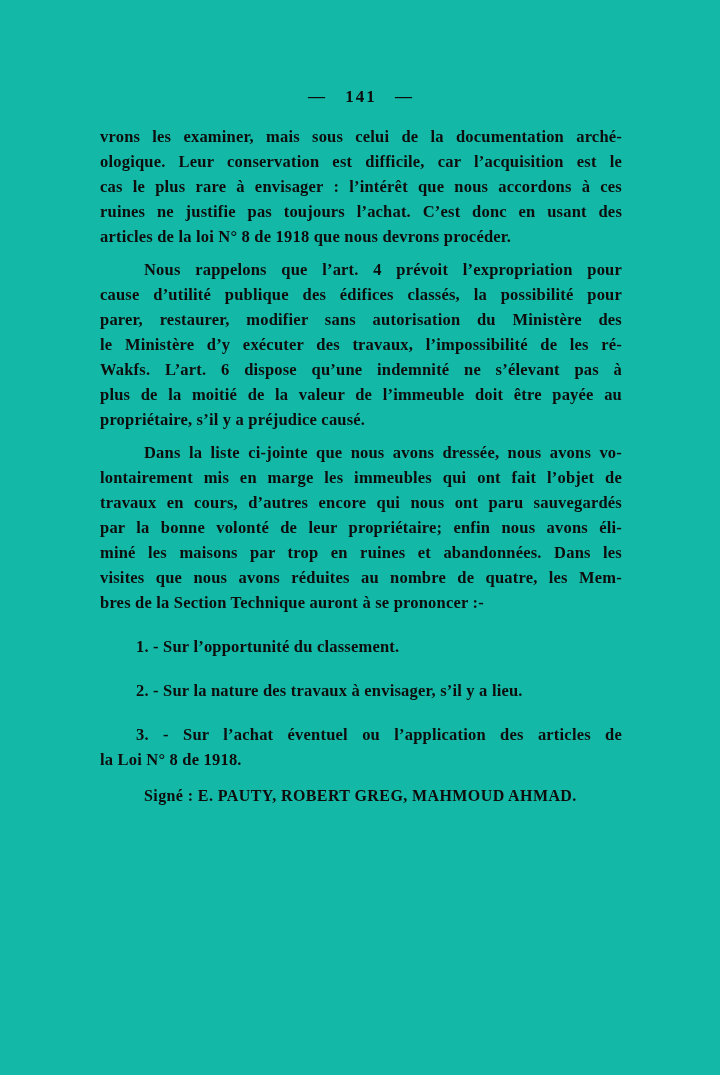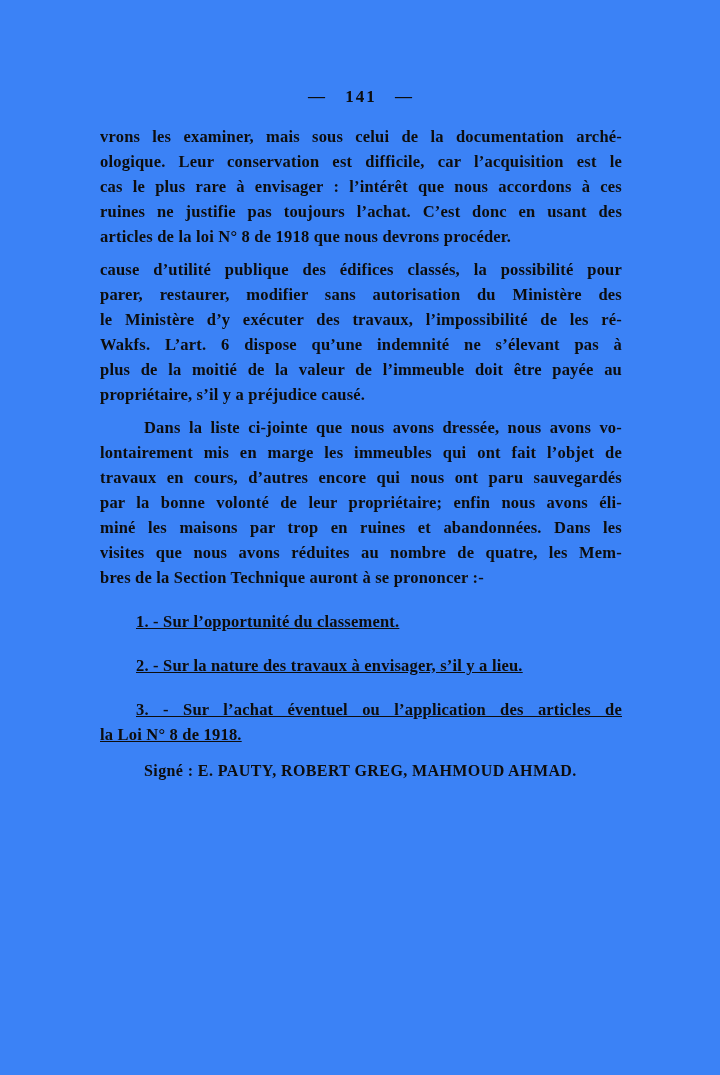--- a/index.html
+++ b/index.html
@@ -1,20 +1,20 @@
 <!DOCTYPE html>
 <html><head>
 <meta charset="utf-8">
 <style>
   html, body { margin: 0; padding: 0; background: #ffffff; }
   .page {
     position: relative;
     width: 720px;
     height: 1075px;
-    background: #3b82f6;
+    background: #14b8a6;
     font-family: "Liberation Serif", "DejaVu Serif", serif;
     font-weight: 700;
     color: #0d0d0d;
     overflow: hidden;
   }
   .page-number {
     padding-top: 84px;
     width: 522px;
     margin-left: 100px;
     text-align: center;
@@ -34,21 +34,21 @@
     text-align: justify;
     text-align-last: justify;
     white-space: normal;
     overflow: hidden;
     height: 25px;
   }
   .line.last { text-align-last: left; }
   .ind  { text-indent: 44px; }
   .ind2 { text-indent: 36px; }
   .para { margin: 0 0 8px 0; }
-  .list-item { margin-top: 19px; text-decoration: underline; }
+  .list-item { margin-top: 19px; }
   .signature {
     margin: 16px 0 0 44px;
     font-size: 16px;
     letter-spacing: 0.4px;
     line-height: 16px;
   }
 </style>
 </head>
 <body>
 
@@ -60,20 +60,21 @@
 
     <div class="para">
       <div class="line">vrons les examiner, mais sous celui de la documentation arché-</div>
       <div class="line">ologique. Leur conservation est difficile, car l’acquisition est le</div>
       <div class="line">cas le plus rare à envisager : l’intérêt que nous accordons à ces</div>
       <div class="line">ruines ne justifie pas toujours l’achat. C’est donc en usant des</div>
       <div class="line last">articles de la loi N° 8 de 1918 que nous devrons procéder.</div>
     </div>
 
     <div class="para">
+      <div class="line ind">Nous rappelons que l’art. 4 prévoit l’expropriation pour</div>
       <div class="line">cause d’utilité publique des édifices classés, la possibilité pour</div>
       <div class="line">parer, restaurer, modifier sans autorisation du Ministère des</div>
       <div class="line">le Ministère d’y exécuter des travaux, l’impossibilité de les ré-</div>
       <div class="line">Wakfs. L’art. 6 dispose qu’une indemnité ne s’élevant pas à</div>
       <div class="line">plus de la moitié de la valeur de l’immeuble doit être payée au</div>
       <div class="line last">propriétaire, s’il y a préjudice causé.</div>
     </div>
 
     <div class="para">
       <div class="line ind">Dans la liste ci-jointe que nous avons dressée, nous avons vo-</div>

